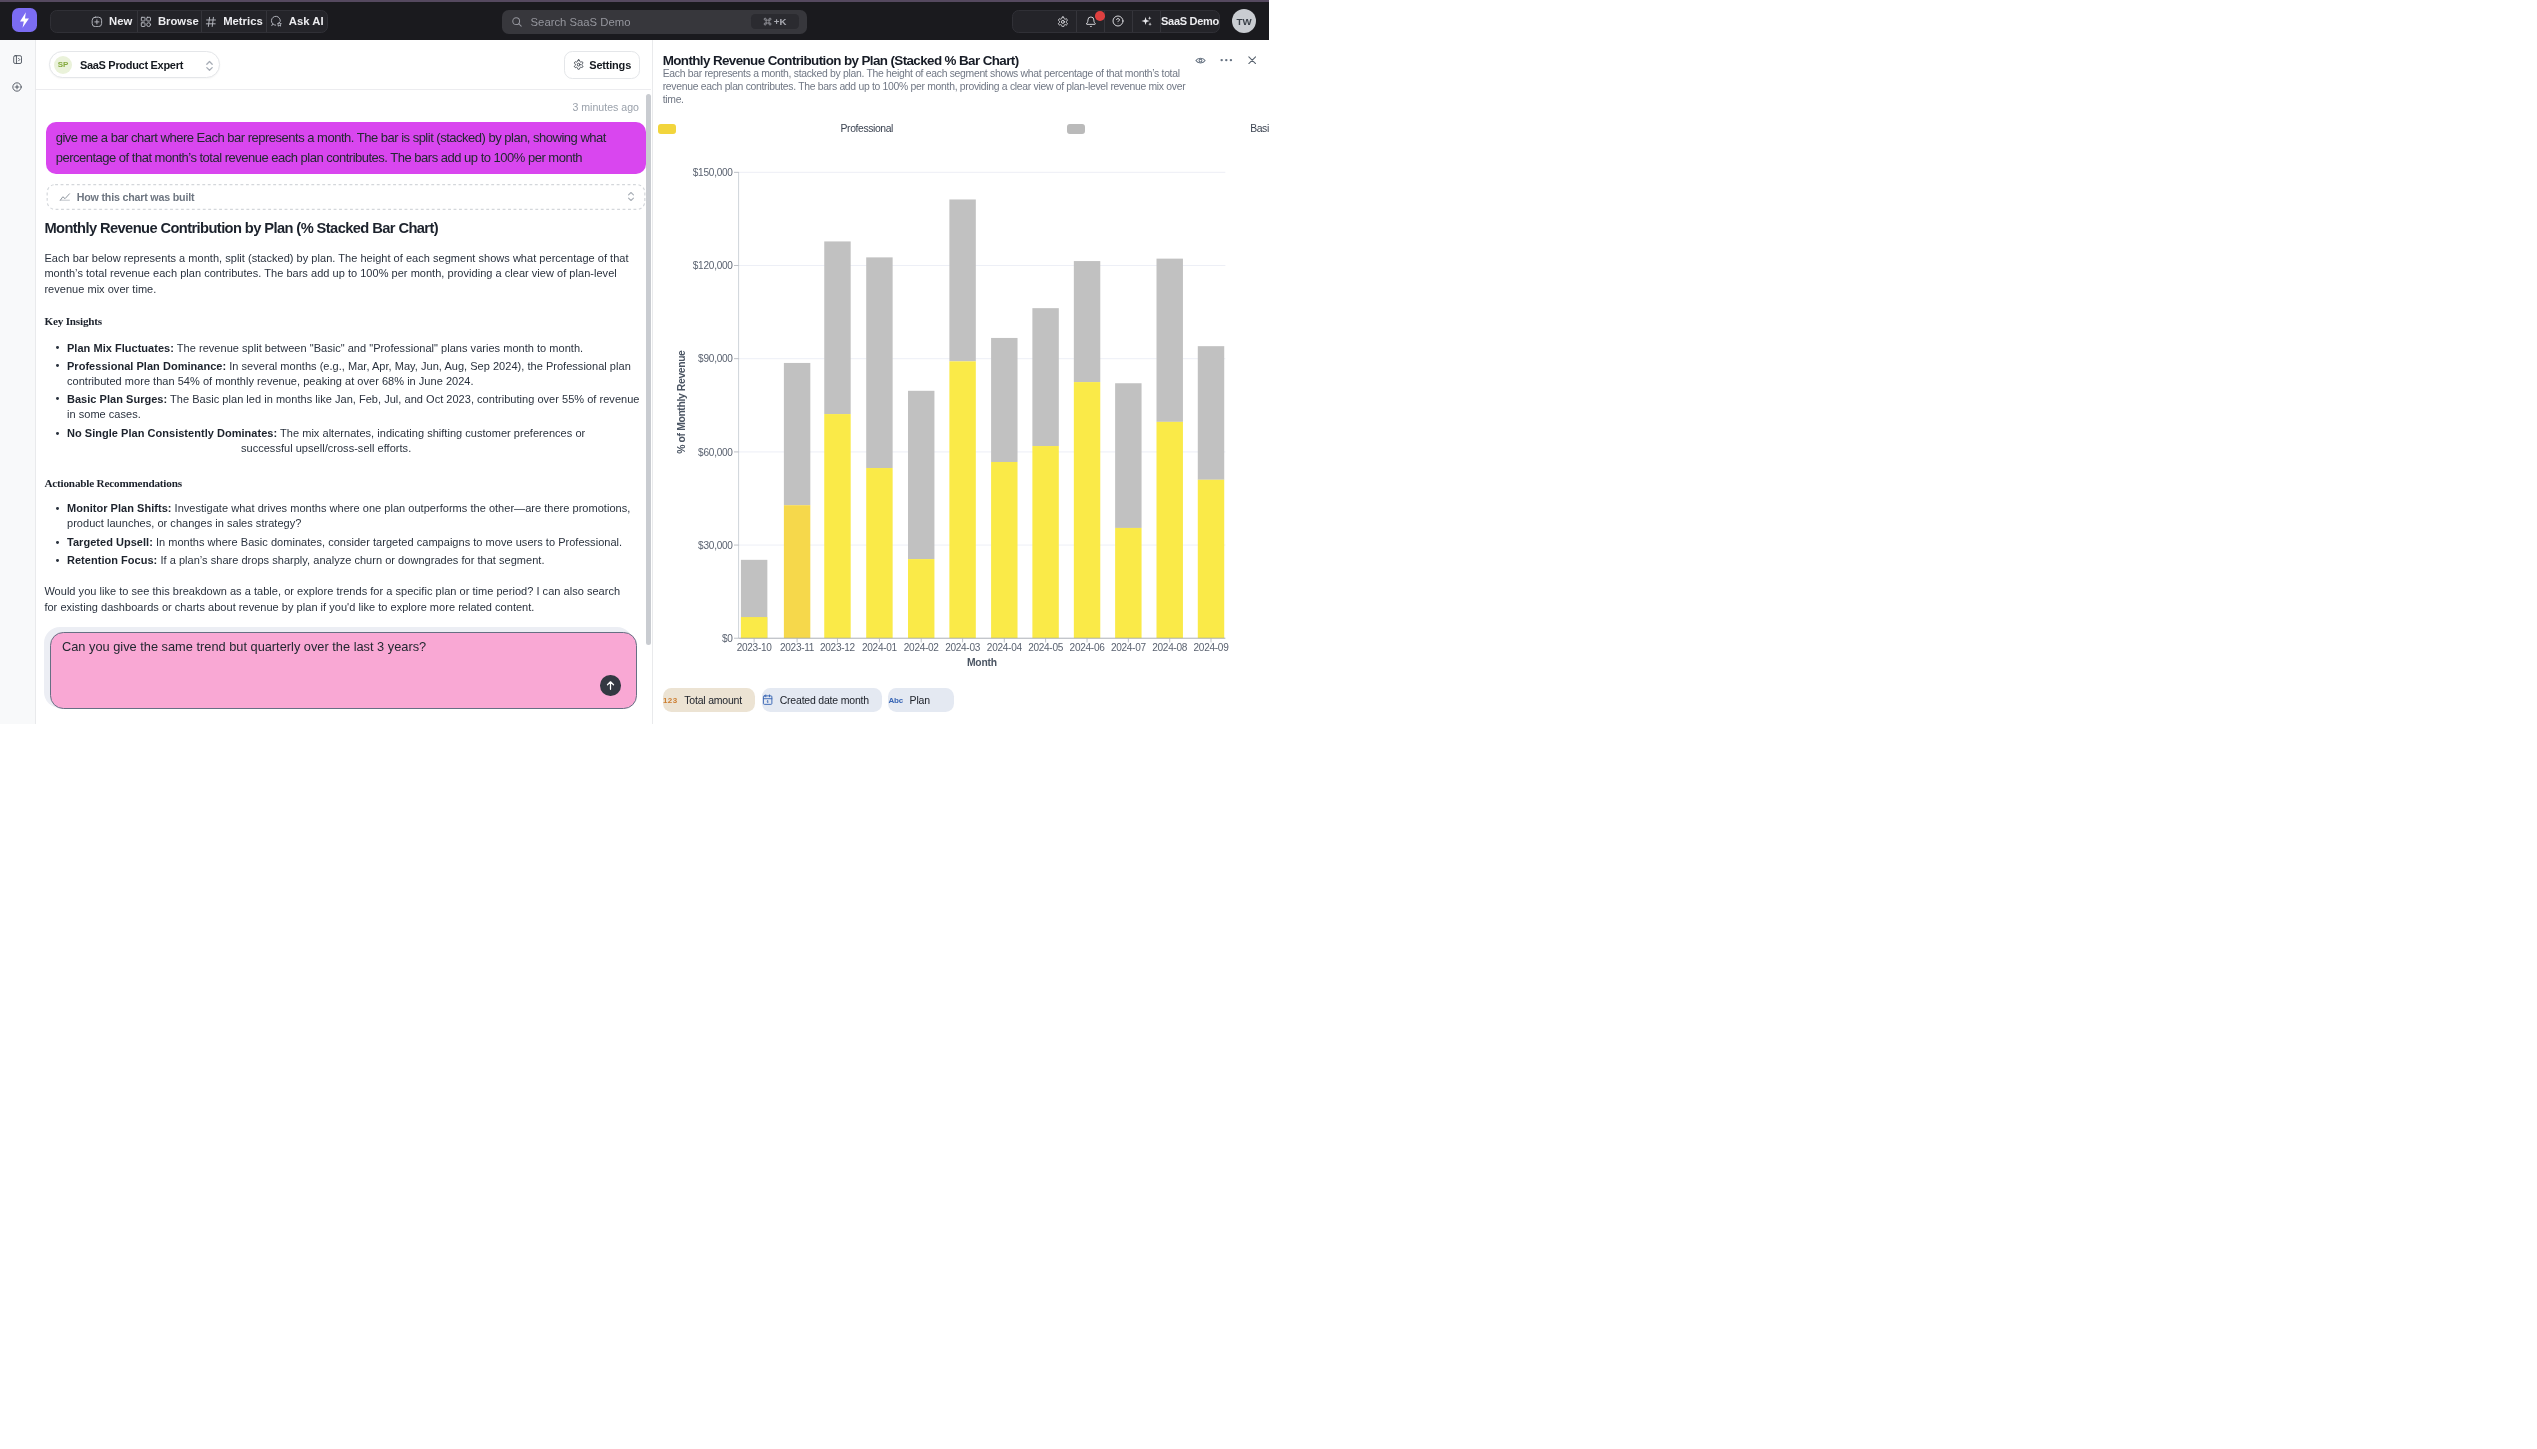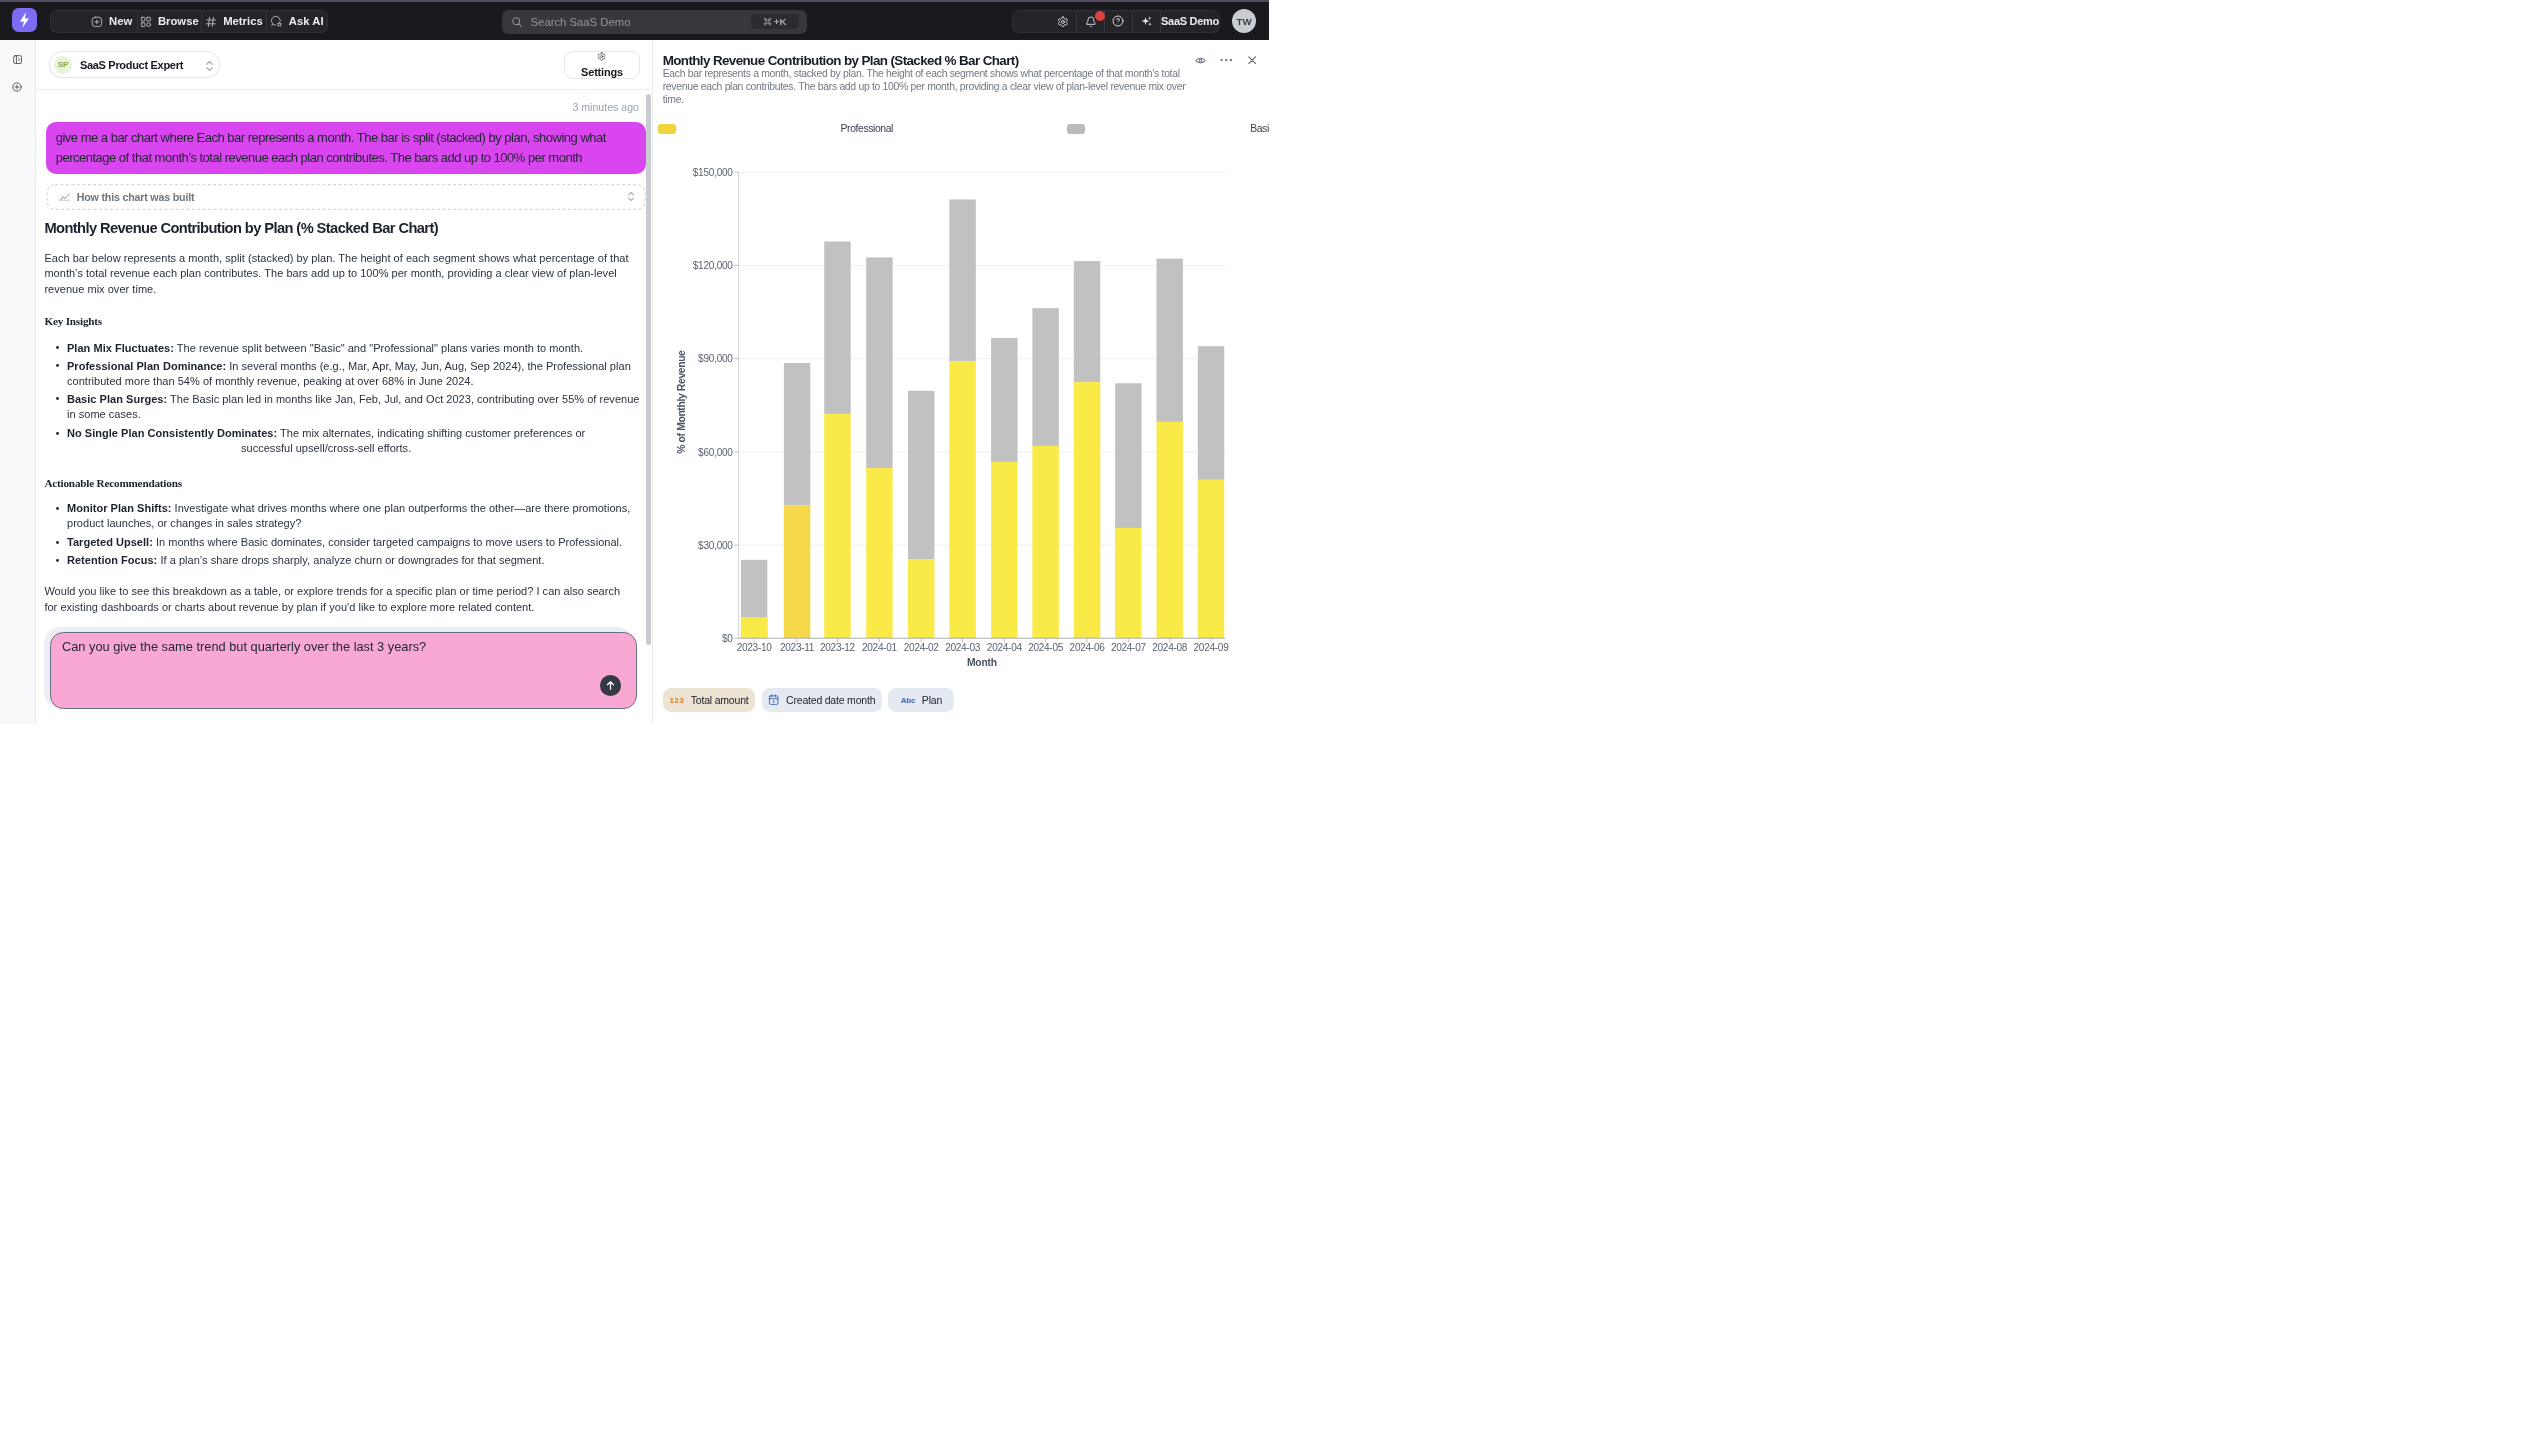--- a/index.html
+++ b/index.html
@@ -23,21 +23,21 @@
 
   
   #rail { position:absolute; left:0; top:40px; width:36px; height:684px; background:#f8f9fa; border-right:0.8px solid #e9eaec; }
 
   
   #chat { position:absolute; left:36px; top:40px; width:616px; height:684px; background:#fff; }
   #chathead { position:absolute; left:0; top:0; width:615px; height:50px; border-bottom:0.8px solid #ececef; background:#fff; }
   #sppill { position:absolute; left:12.6px; top:11.3px; width:171px; height:27px; border:0.8px solid #e4e6e9; border-radius:13.4px; background:#fff; display:flex; align-items:center; box-shadow:0 0.8px 1.7px rgba(0,0,0,0.04); }
   #spav { width:18.5px; height:18.5px; border-radius:50%; background:#eaf2da; color:#85aa3f; font-size:8px; font-weight:700; display:flex; align-items:center; justify-content:center; margin-left:4.2px; }
   #sppill .nm { font-size:11px; font-weight:600; letter-spacing:-0.3px; color:#15191f; margin-left:7.6px; }
-  #settings { position:absolute; left:528px; top:10.5px; width:76px; height:28px; border:0.8px solid #e4e6e9; border-radius:8.4px; background:#fff; display:flex; align-items:center; justify-content:center; gap:5px; font-size:11px; letter-spacing:-0.2px; font-weight:600; color:#15191f;flex-direction:column; }
+  #settings { position:absolute; left:528px; top:10.5px; width:76px; height:28px; border:0.8px solid #e4e6e9; border-radius:8.4px; background:#fff; display:flex; align-items:center; justify-content:center; gap:5px; font-size:11px; letter-spacing:-0.2px; font-weight:600; color:#15191f; }
 
   .bodytext { font-size:11px; line-height:15.3px; letter-spacing:0.03px; color:#2a323e; }
   #ts { position:absolute; right:13px; top:61px; font-size:10.6px; color:#9aa1ab; }
   #msgbox { position:absolute; left:9.7px; top:82px; width:600px; height:52px; background:#d946ef; border-radius:10px; padding:5.5px 10px; font-size:13px; line-height:20.3px; letter-spacing:-0.5px; color:#222831; white-space:nowrap; }
   #howbox { position:absolute; left:9.7px; top:144px; width:600px; height:25.6px; border-radius:8.4px; display:flex; align-items:center; }
   #howbox .t { font-size:10.7px; font-weight:700; letter-spacing:-0.2px; color:#6e7681; margin-left:5.9px; }
   #h1 { position:absolute; left:8.4px; top:177px; font-size:14.7px; line-height:23px; letter-spacing:-0.6px; font-weight:700; color:#1c222c; }
   .h2 { position:absolute; left:8.4px; font-size:11.2px; line-height:16.5px; letter-spacing:-0.2px; font-weight:700; color:#1c222c;font-family:Liberation Serif, serif; }
   .para { position:absolute; left:8.4px; }
   .li { position:absolute; left:31px; }
@@ -51,21 +51,21 @@
   #chatscroll { position:absolute; left:610px; top:54px; width:5.2px; height:551px; border-radius:2.6px; background:#c9ccd1; }
 
   
   #right { position:absolute; left:652px; top:40px; width:616px; height:684px; background:#fff; border-left:0.8px solid #e9eaec; }
   #rtitle { position:absolute; left:9.7px; top:10px; font-size:13.4px; line-height:21px; letter-spacing:-0.6px; font-weight:700; color:#171c26; }
   #rdesc { position:absolute; left:9.7px; top:26.5px; font-size:10.4px; line-height:13px; letter-spacing:-0.3px; color:#707784; }
   #legend { position:absolute; left:4.6px; top:83px; width:616px; display:flex; align-items:center; justify-content:space-between; gap:9px; }
   #legend .sw { width:18px; height:10px; border-radius:2.9px; }
   #legend .lt { font-size:10.4px; letter-spacing:-0.4px; color:#3a4250; }
   #pills { position:absolute; left:10px; top:648px; display:flex; gap:6.7px; }
-  .pill { height:24px; border-radius:8.4px; display:flex; align-items:center; justify-content:center; gap:6.7px; font-size:10.5px; letter-spacing:-0.2px; color:#20242c; white-space:nowrap; }
+  .pill { height:24px; border-radius:8.4px; display:flex; align-items:center; gap:6.7px; font-size:10.5px; letter-spacing:-0.2px; color:#20242c; white-space:nowrap; }
 </style>
 </head>
 <body>
 <div id="app">
 
   <div id="topbar"></div>
   <div id="topstrip"></div>
   <div id="logo">
     <svg width="25" height="24" viewBox="0 0 30 29">
       <path d="M16.6 5.2 L9.6 16.4 h4.6 L12.6 24 L20.4 12.6 h-4.8 Z" fill="#fff"></path>

